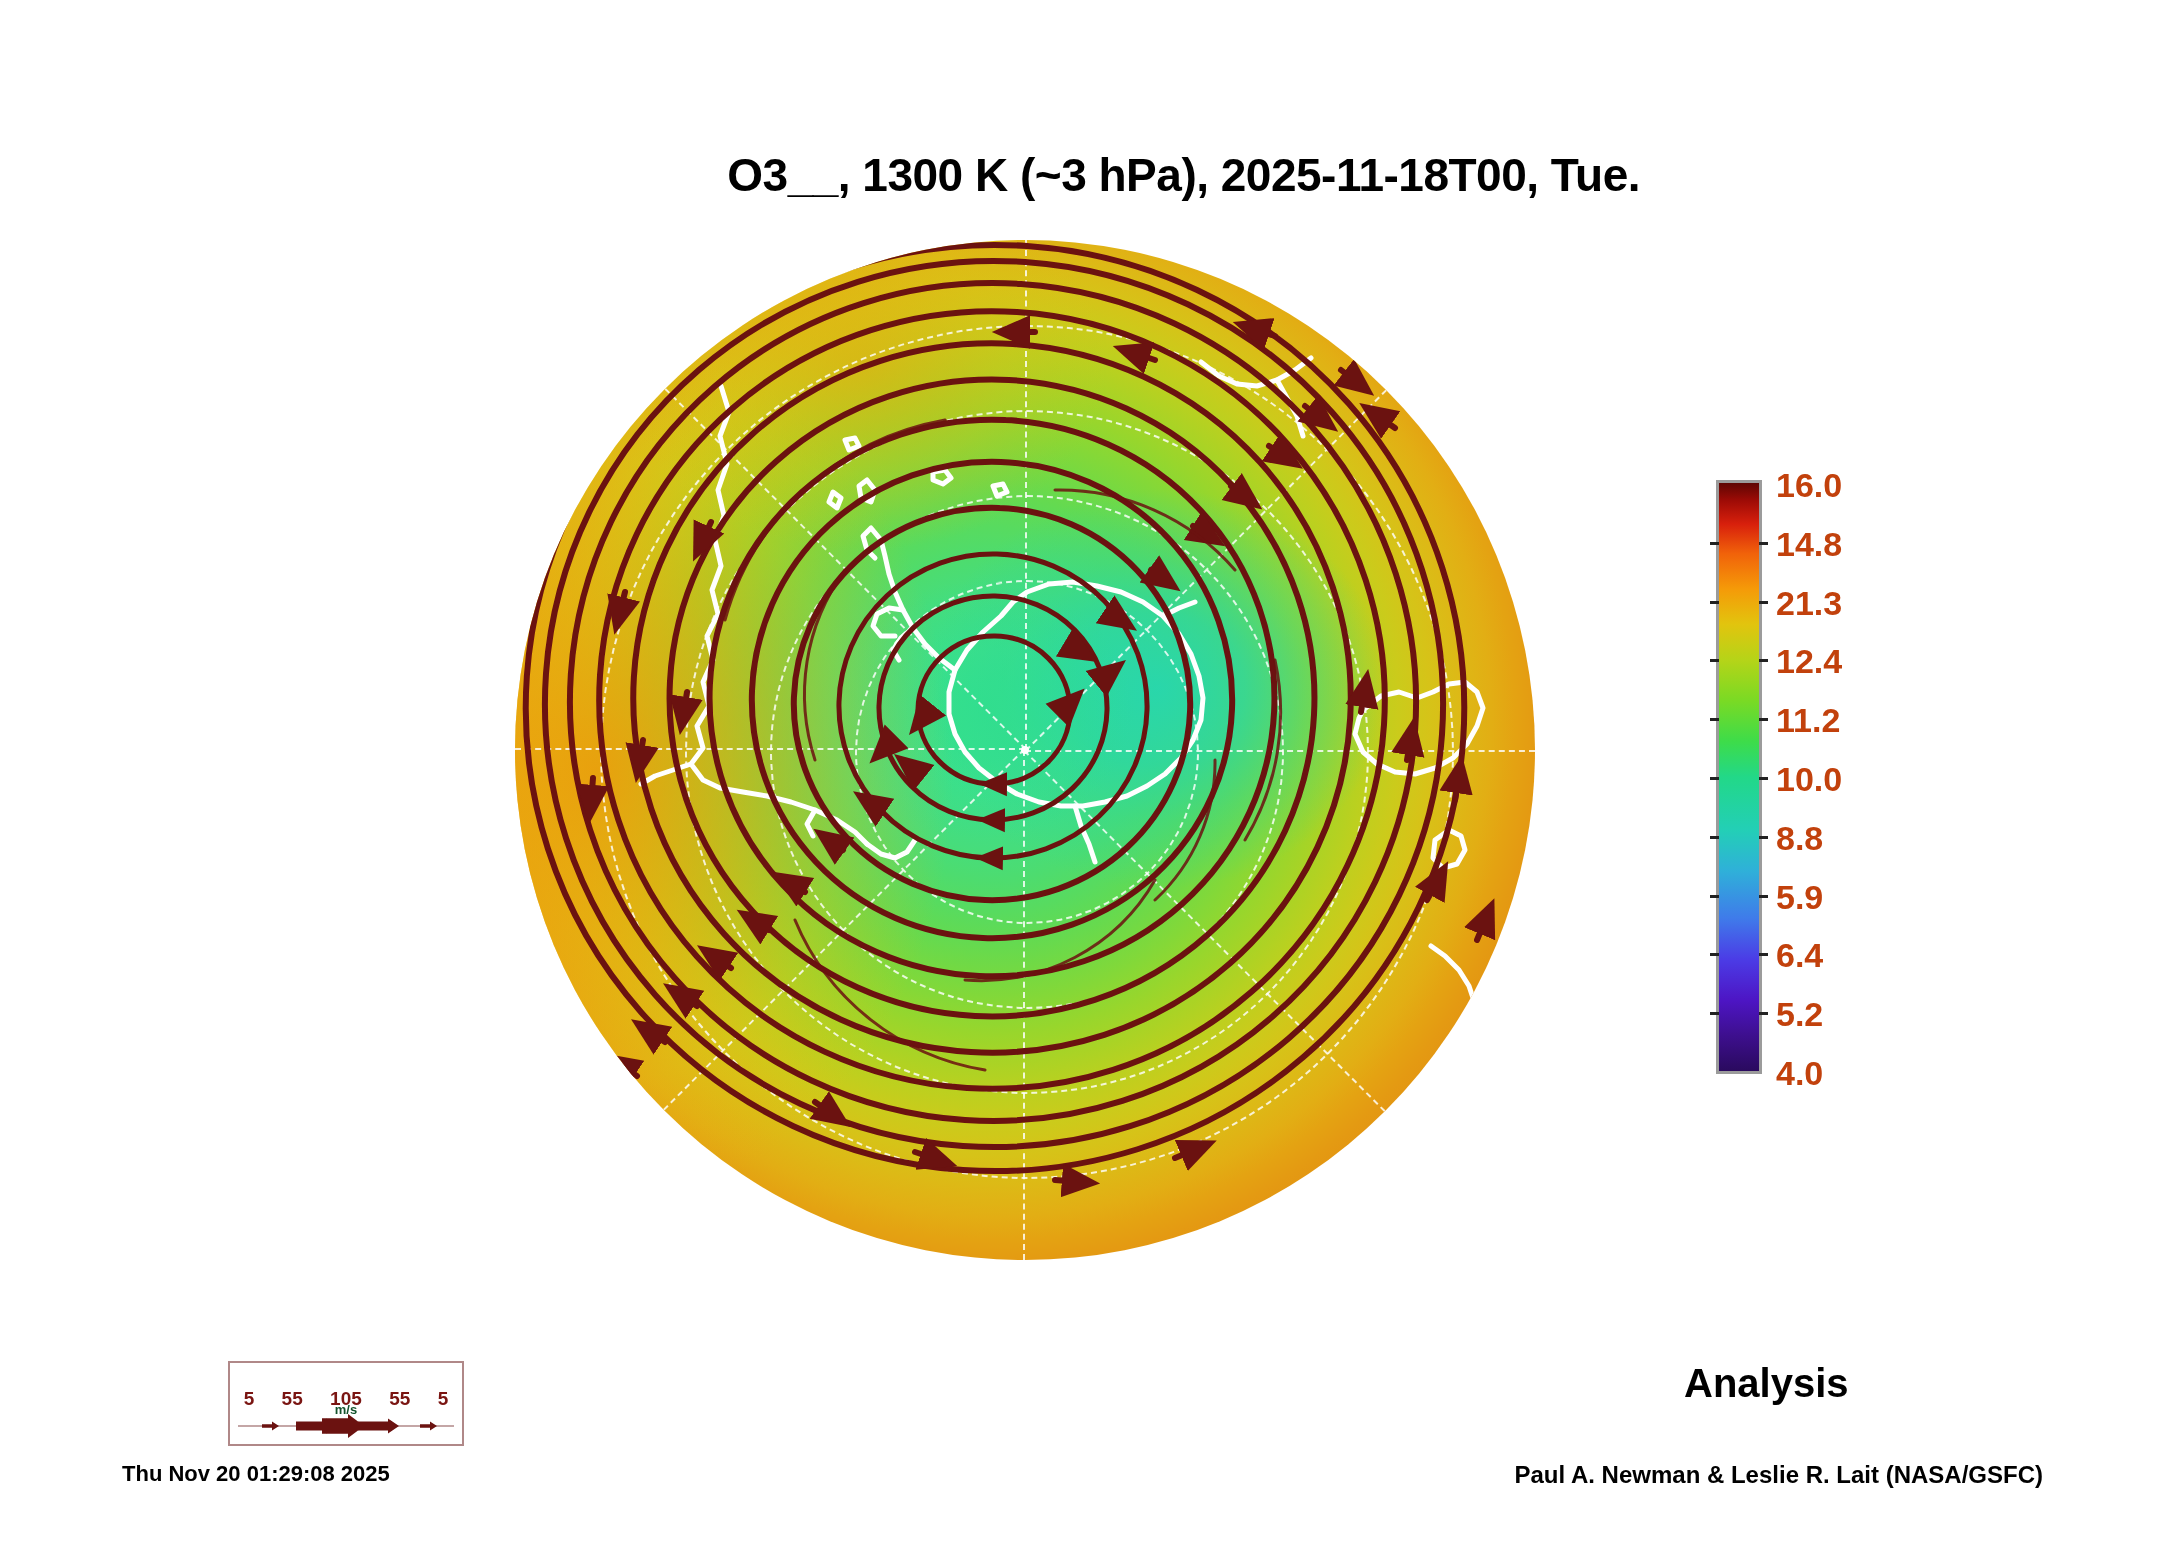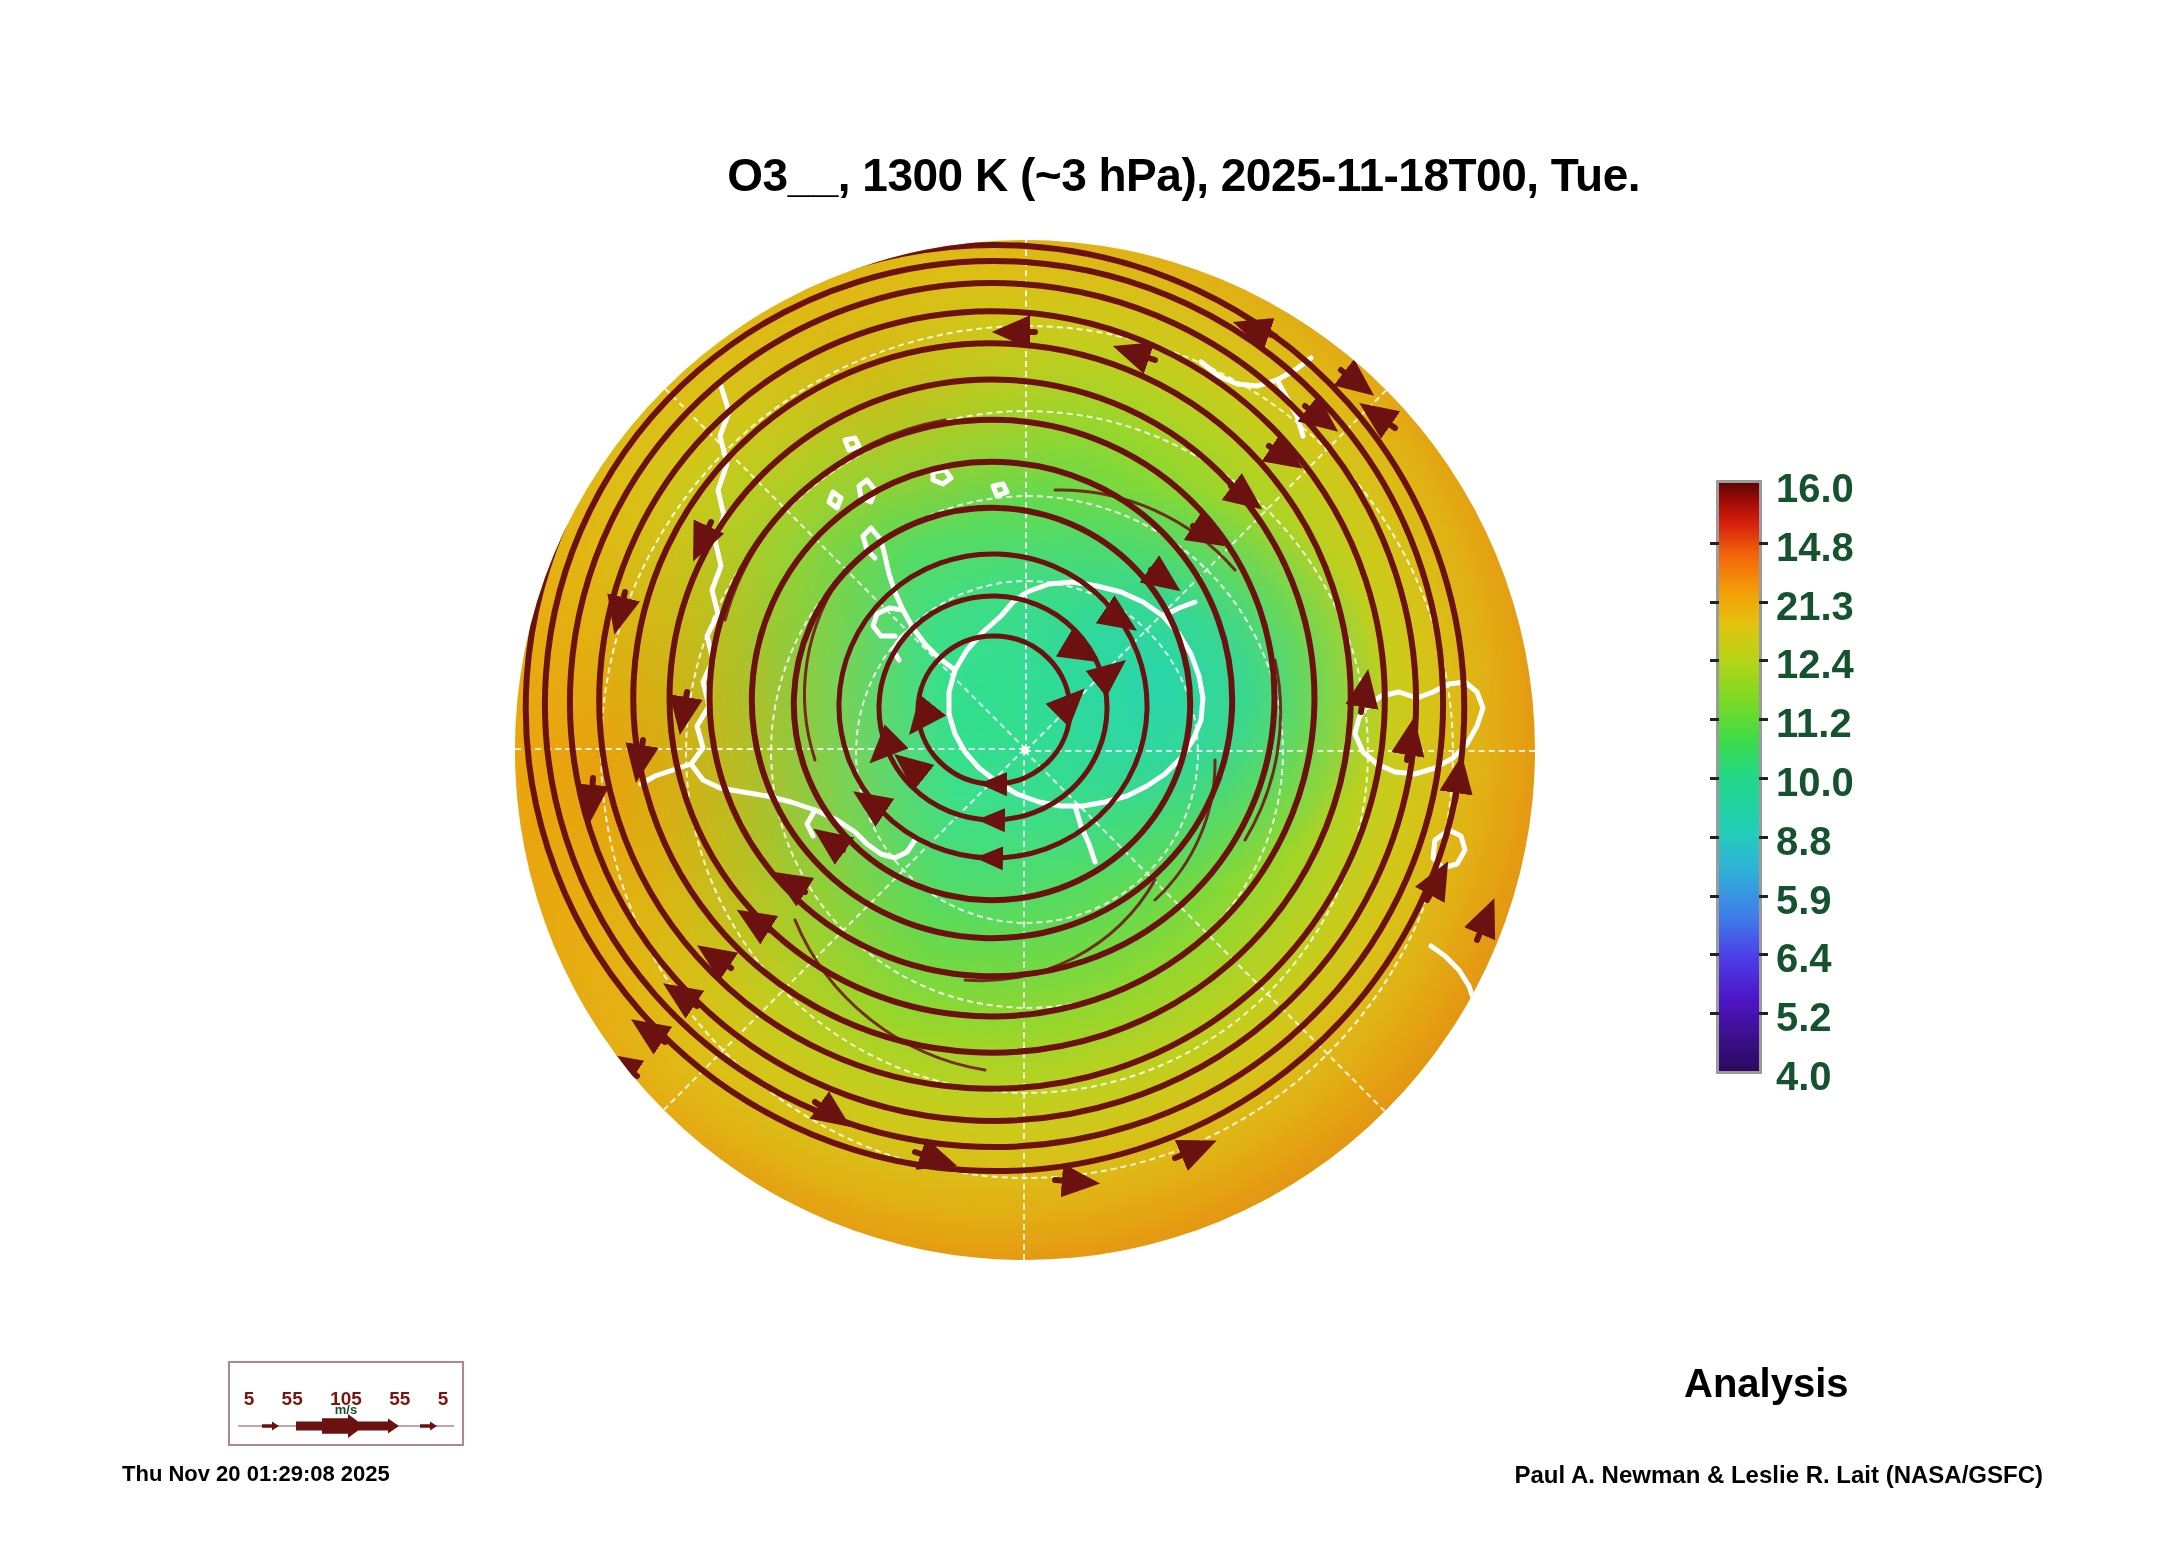--- a/index.html
+++ b/index.html
@@ -88,21 +88,21 @@
   #cbar-wrap{position:absolute;left:1716px;top:480px;}
   #cbar{position:relative;width:40px;height:588px;border:3px solid #9b9b9b;background:
      linear-gradient(to top,
        #2a0a5e 0%, #3d0f8e 6%, #4d15c4 12%, #4b3ce6 19%,
        #3f7bea 26%, #2fb0d9 34%, #23cfb6 41%, #22d888 50%,
        #3ddc4a 56%, #7ada24 63%, #b6d418 70%, #e2c40e 76%,
        #f59a08 82%, #f1620a 88%, #d8200c 93%, #9e0b06 97%, #5e0603 100%);}
   .ctick{position:absolute;left:-9px;width:9px;height:0;border-top:3px solid #222;}
   .ctick.r{left:auto;right:-9px;}
   #cbar-labels{position:absolute;left:1776px;top:466px;}
-  .clab{position:absolute;left:0;font-size:40px;font-weight:bold;color:#14532d;white-space:nowrap;}
+  .clab{position:absolute;left:0;font-size:34px;font-weight:bold;color:#c2410c;white-space:nowrap;}
 
   
   #analysis{position:absolute;left:1684px;top:1361px;font-size:40px;font-weight:bold;color:#000;}
   #stamp{position:absolute;left:122px;top:1461px;font-size:22px;font-weight:bold;color:#000;}
   #credit{position:absolute;right:122px;top:1461px;font-size:24px;font-weight:bold;color:#000;
           white-space:nowrap;}
 </style>
 </head>
 <body>
 

